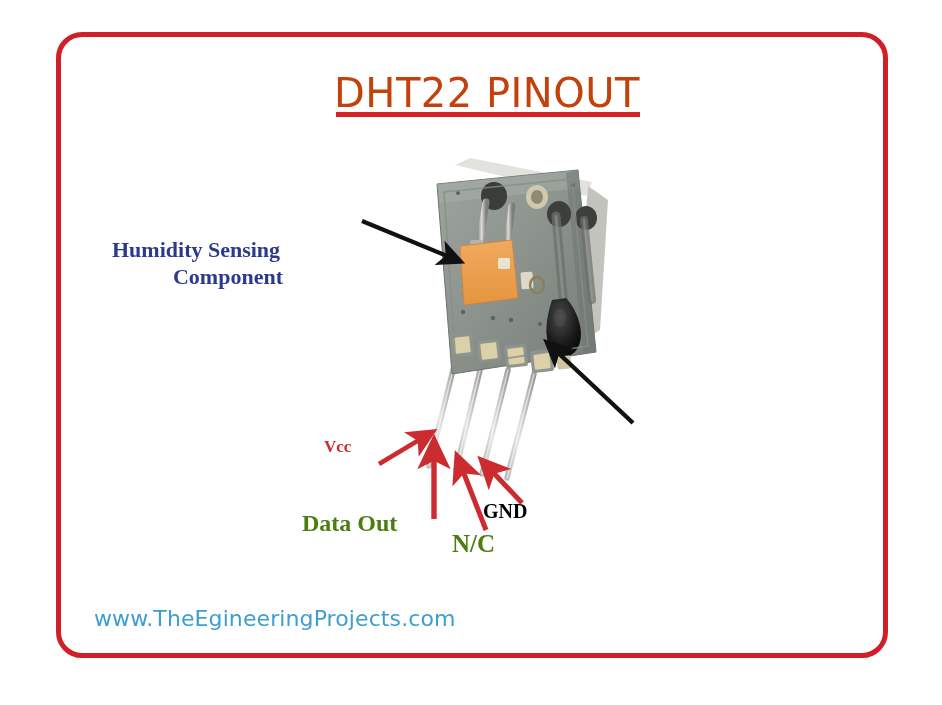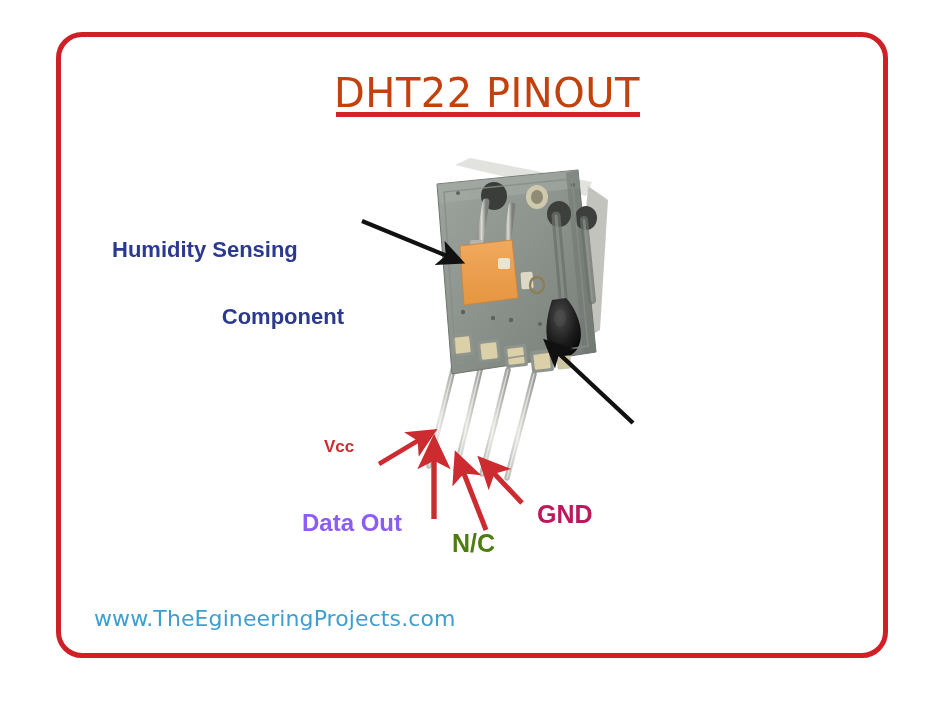--- a/index.html
+++ b/index.html
@@ -56,36 +56,35 @@
     height: 5px;
     background: #d62128;
   }
 
   
   .label {
     position: absolute;
     font-weight: bold;
     white-space: pre-line;
     line-height: 1.26;
-    font-family: Liberation Sans, sans-serif;
+    font-family: Liberation Serif, serif;
   }
 
   #lbl-humidity {
     left: 112px;
     top: 208px;
     width: 250px;
     font-size: 22px;
     color: #2b3a8f;
     text-align: left;
   }
   #lbl-humidity .second {
     display: block;
-    text-align: right;
+    text-align: center;
     padding-right: 18px;
-    margin-top: 40px;
   }
 
   #lbl-temperature {
     left: 534px;
     top: 428px;
     width: 290px;
     font-size: 18px;
     color: #c8dde8;
     text-align: left;
   }
@@ -94,35 +93,35 @@
     left: 324px;
     top: 436px;
     font-size: 17px;
     color: #cc2b30;
   }
 
   #lbl-dataout {
     left: 302px;
     top: 508px;
     font-size: 24px;
-    color: #8b5cf6;
+    color: #4d7c0f;
   }
 
   #lbl-nc {
     left: 452px;
     top: 528px;
     font-size: 25px;
     color: #4d7c0f;
   }
 
   #lbl-gnd {
-    left: 537px;
+    left: 483px;
     top: 499px;
-    font-size: 25px;
-    color: #be185d;
+    font-size: 20px;
+    color: #000000;
   }
 
   
   #footer-url {
     position: absolute;
     left: 94px;
     top: 606px;
     font-size: 22px;
     color: #3d9fd1;
     font-family: "DejaVu Sans", sans-serif;

